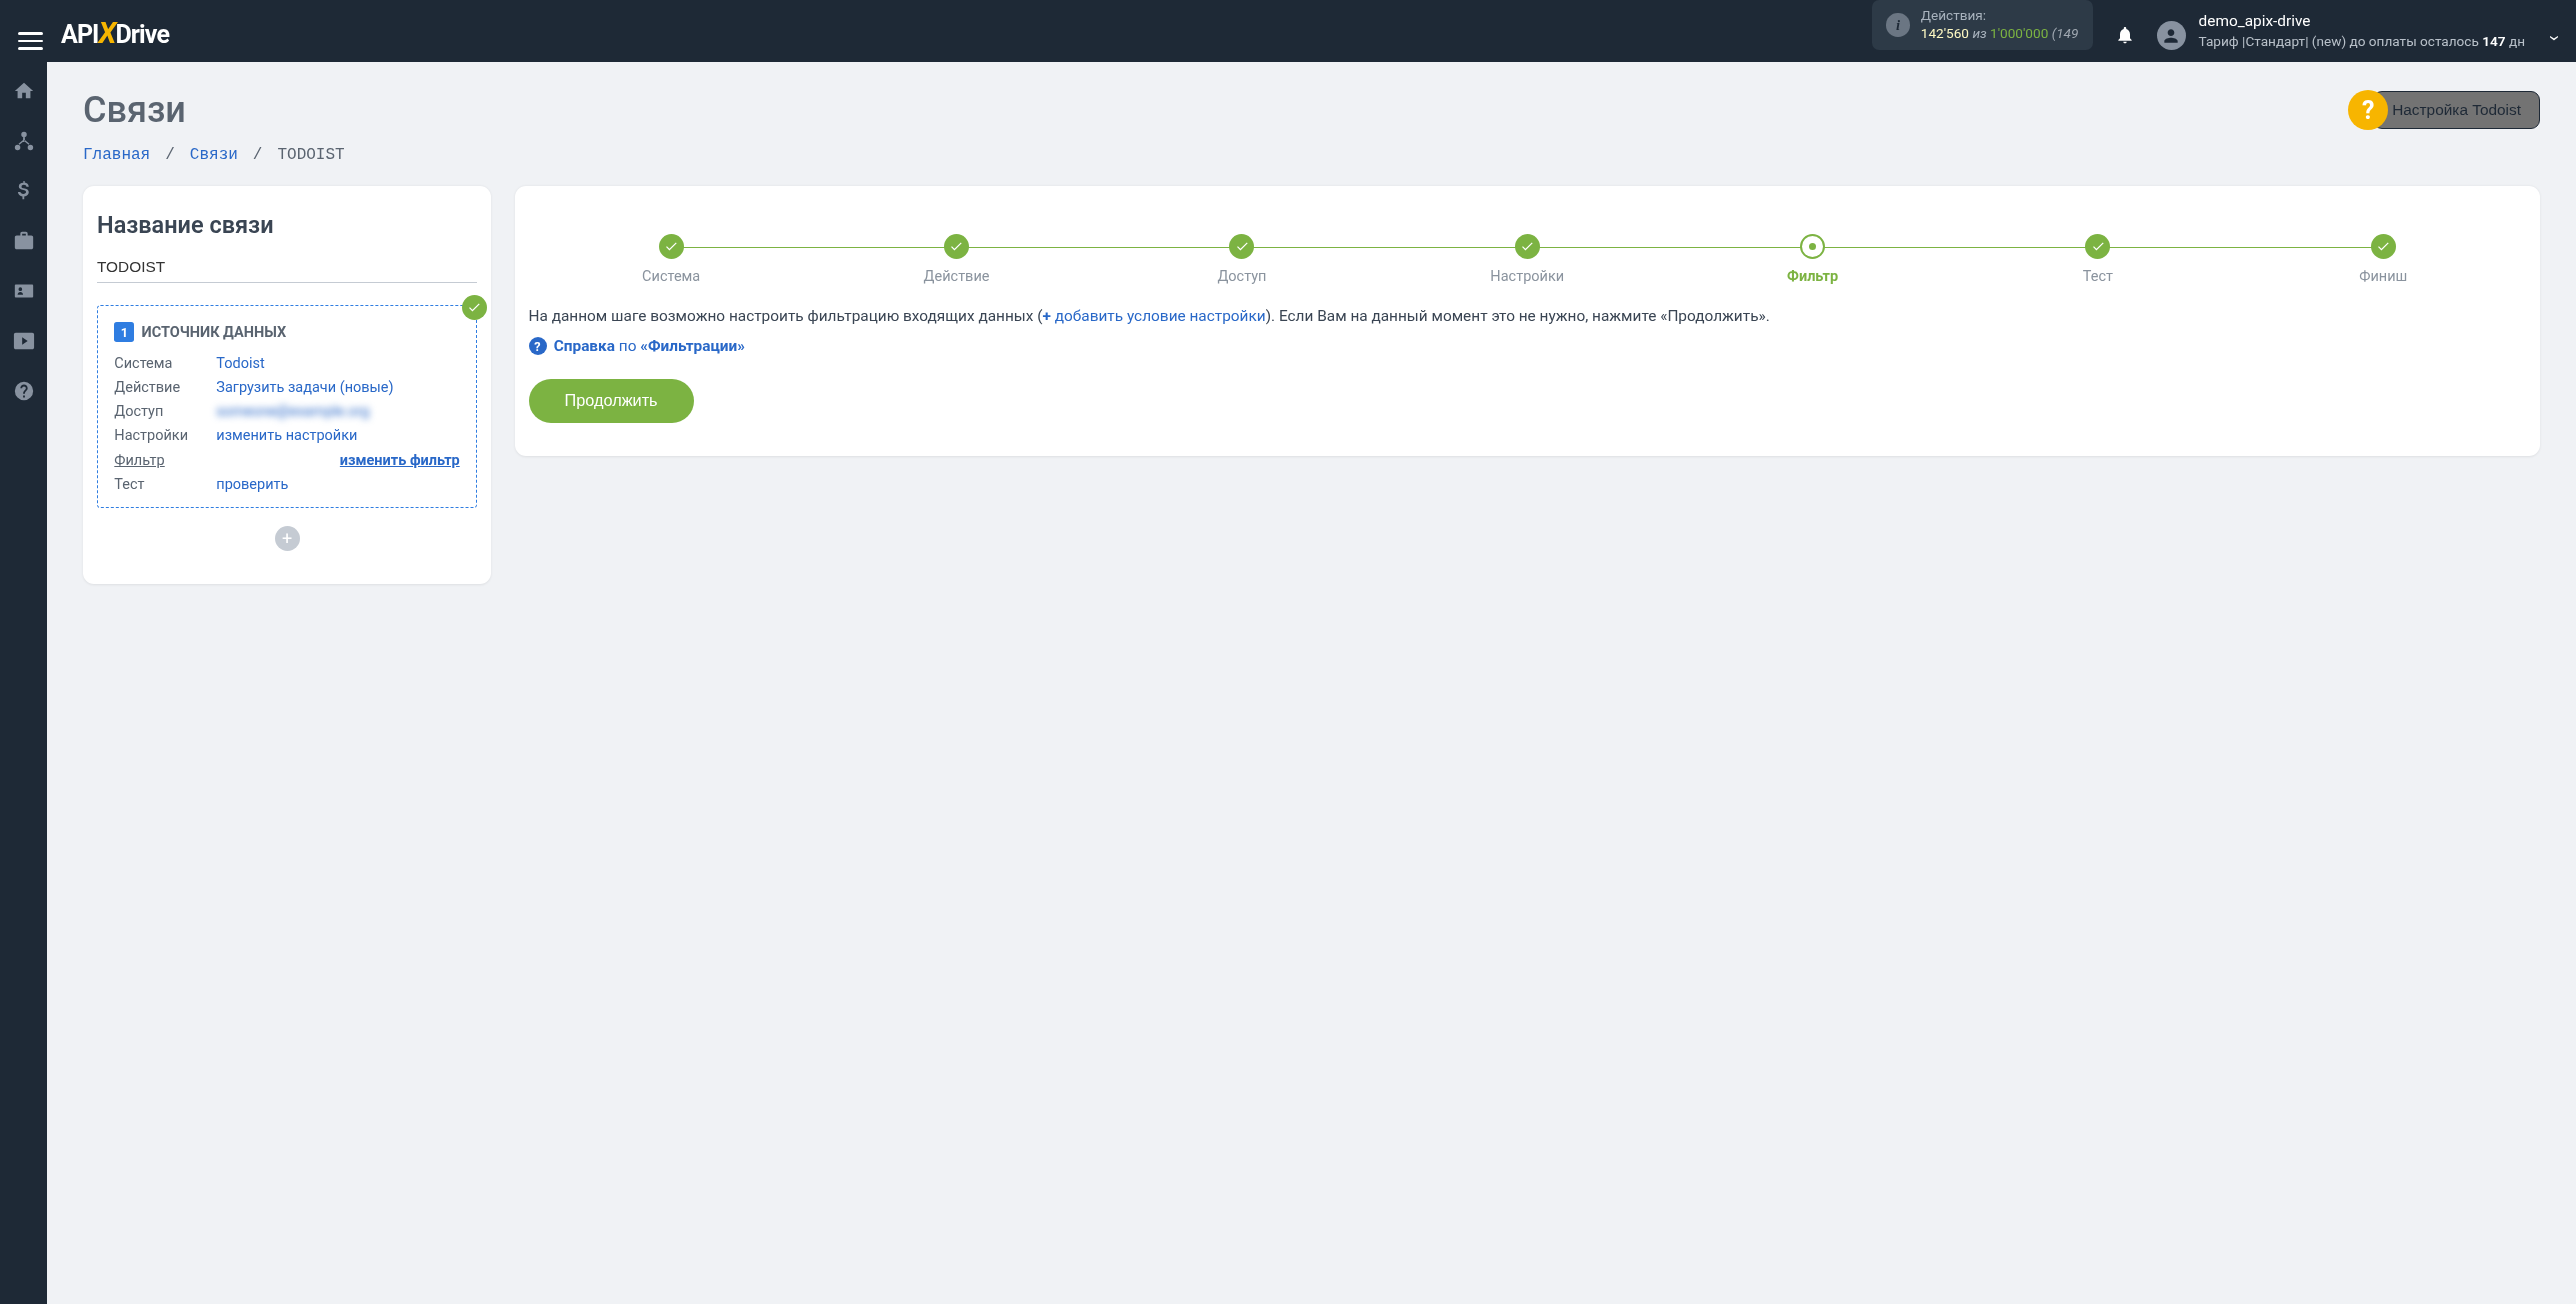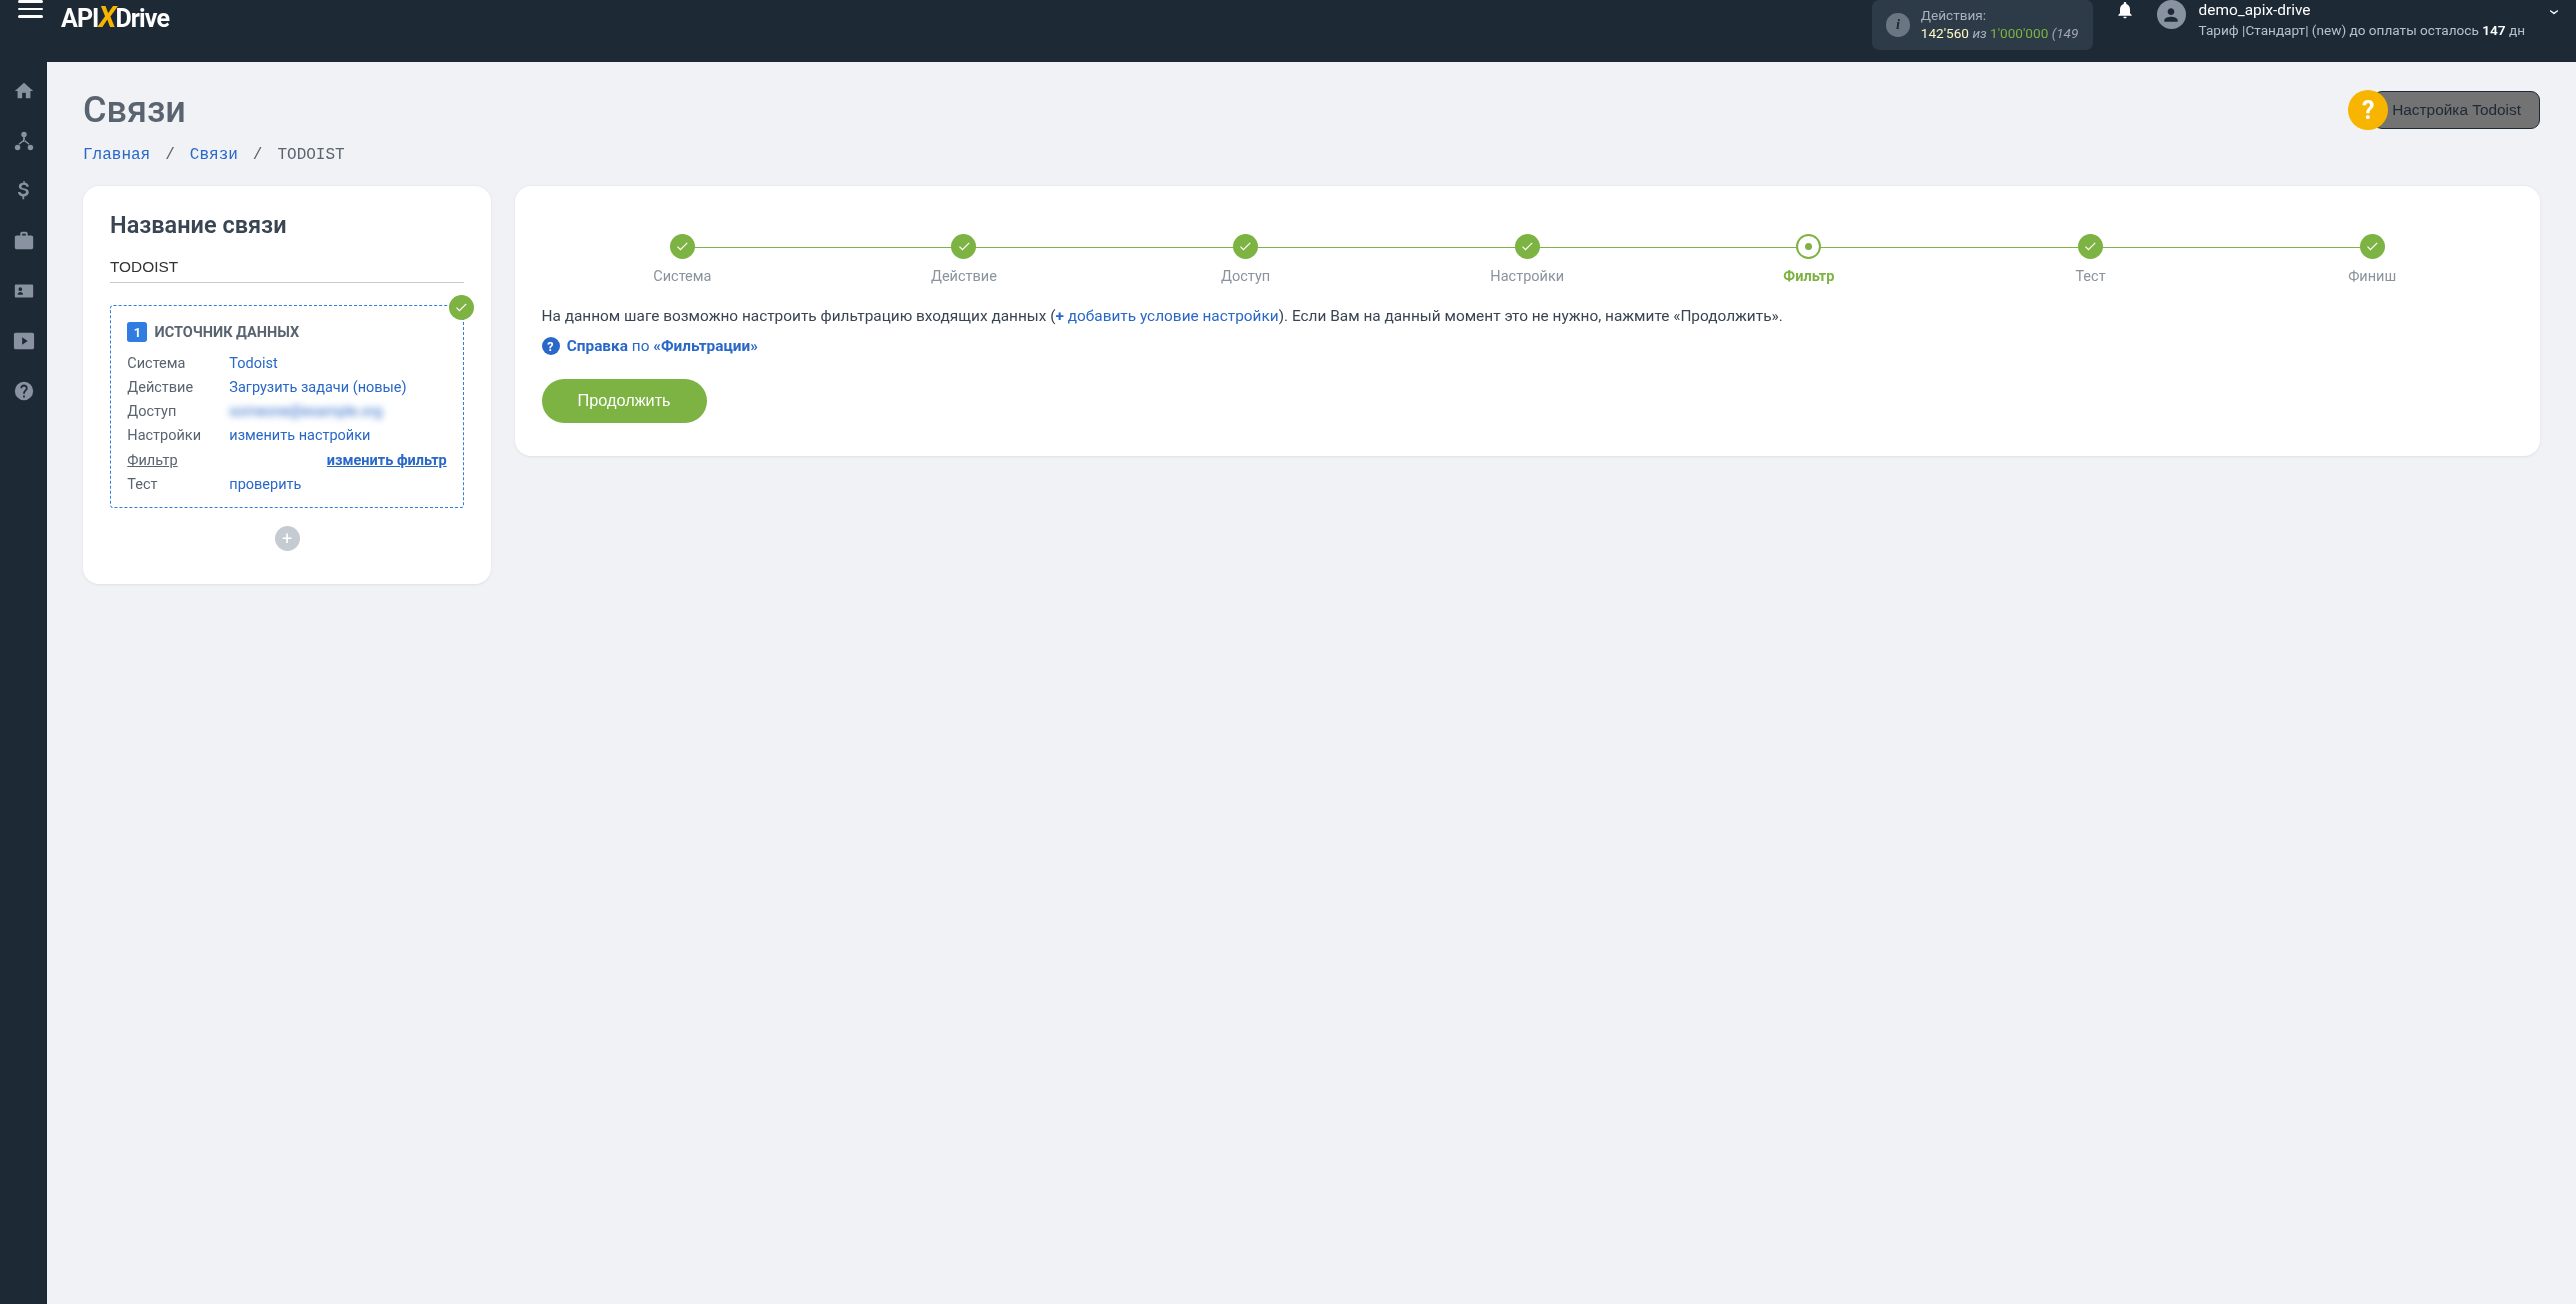--- a/index.html
+++ b/index.html
@@ -1,19 +1,19 @@
 <!DOCTYPE html>
 <html style="font-size:14.5px"><head>
 <meta charset="utf-8">
 <style>
 * { box-sizing: border-box; margin: 0; padding: 0; }
 body { font-family: -apple-system, BlinkMacSystemFont, "Segoe UI", Roboto, Arial, sans-serif; background: #f0f2f5; color: #333; }
 
 
-.header { background: #1e2936; height: 62px; display: flex; align-items: flex-start; padding: 0 18px; color: #fff; }
+.header { background: #1e2936; height: 62px; display: flex; align-items: flex-end; padding: 12px 18px; color: #fff; }
 .hamburger { width: 25px; height: 18px; cursor: pointer; display: flex; flex-direction: column; justify-content: space-between; margin-right: 18px; }
 .hamburger span { height: 2.7px; background: #fff; border-radius: 1.8px; }
 .logo { font-size: 25px; font-weight: 700; letter-spacing: -0.9px; }
 .logo .api { color: #fff; }
 .logo .x { color: #f7b500; font-style: italic; font-size: 29px; }
 .logo .drive { color: #fff; }
 .header-spacer { flex: 1; }
 .actions-pill { background: #2d3a47; border-radius: 7.2px; padding: 7.2px 14.5px; display: flex; align-items: center; gap: 11px; max-width: 254px; }
 .actions-pill .info-icon { width: 23.5px; height: 23.5px; border-radius: 50%; background: #6b7683; color: #1e2936; display: flex; align-items: center; justify-content: center; font-weight: bold; font-size: 14.5px; font-style: italic; font-family: Georgia, serif; }
 .actions-pill .text { font-size: 13.6px; line-height: 1.3; overflow: hidden; }
@@ -45,21 +45,21 @@
 .setup-btn-wrap { position: relative; display: flex; align-items: center; }
 .setup-btn { background: #737373; border: 1.8px solid #1e2936; border-radius: 9px; padding: 9px 18px; font-size: 15.4px; color: #1e2936; cursor: pointer; font-weight: 500; }
 .help-badge { width: 40px; height: 40px; border-radius: 50%; background: #f7b500; color: #fff; display: flex; align-items: center; justify-content: center; font-size: 25px; font-weight: bold; position: absolute; left: -25px; z-index: 2; }
 .breadcrumb { margin-top: 14.5px; font-size: 16px; color: #5a6470; font-family: Liberation Mono, monospace; }
 .breadcrumb a { color: #2968c8; text-decoration: none; }
 .breadcrumb .sep { margin: 0 5.4px; color: #5a6470; }
 .breadcrumb .current { color: #5a6470; }
 
 
 .cards-row { display: flex; gap: 23.5px; margin-top: 22px; align-items: flex-start; }
-.card { background: #fff; border-radius: 16px; box-shadow: 0 0.9px 2.7px rgba(0,0,0,0.08); padding: 25px 27px 33px; }
+.card { background: #fff; border-radius: 11px; box-shadow: 0 0.9px 2.7px rgba(0,0,0,0.08); padding: 25px 14px 33px; }
 .card-left { width: 408px; }
 .card-right { flex: 1; }
 
 .card-left h2 { font-size: 23.5px; color: #3a4553; font-weight: 600; margin-bottom: 14.5px; }
 .conn-input { width: 100%; border: none; border-bottom: 0.9px solid #c5cbd3; font-size: 15.4px; padding: 5.4px 0; color: #333; outline: none; }
 .source-box { border: 1.8px dashed #2f7de1; border-radius: 3.6px; padding: 16.3px 16.3px 14.5px; margin-top: 22px; position: relative; }
 .source-box .check-badge { position: absolute; top: -11px; right: -11px; width: 25px; height: 25px; border-radius: 50%; background: #7cb342; display: flex; align-items: center; justify-content: center; }
 .source-box .check-badge svg { fill: #fff; }
 .source-box h3 { font-size: 14.5px; color: #5a6470; font-weight: 700; display: flex; align-items: center; gap: 7.2px; margin-bottom: 12.7px; }
 .source-box .num-badge { background: #2f7de1; color: #fff; width: 20px; height: 20px; border-radius: 2.7px; display: inline-flex; align-items: center; justify-content: center; font-size: 12.7px; font-weight: 700; }

